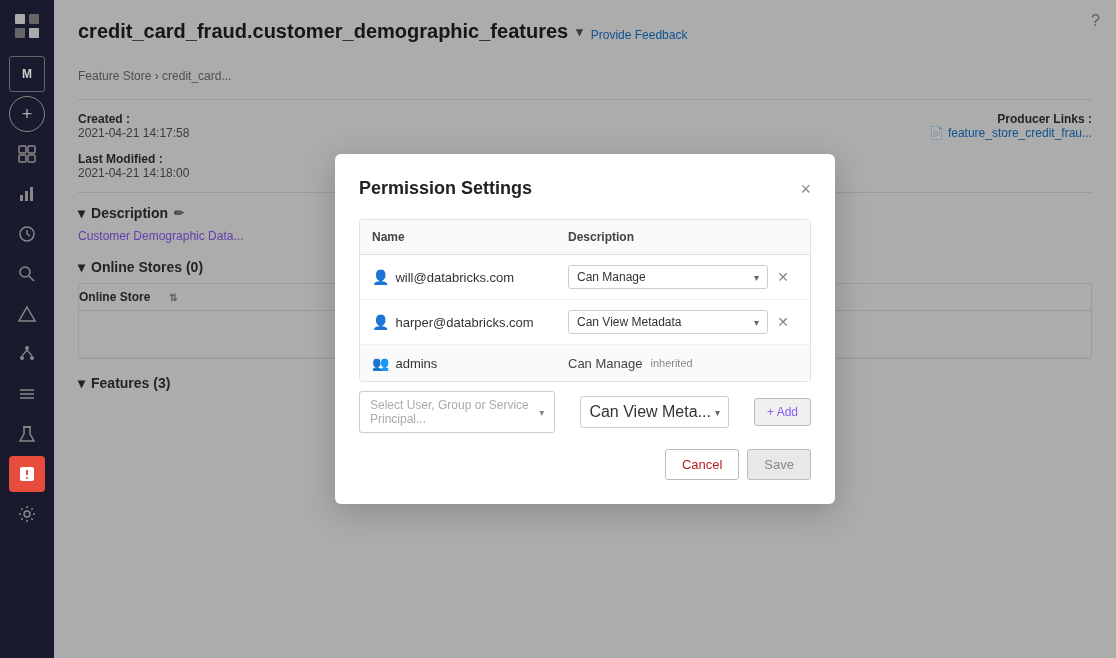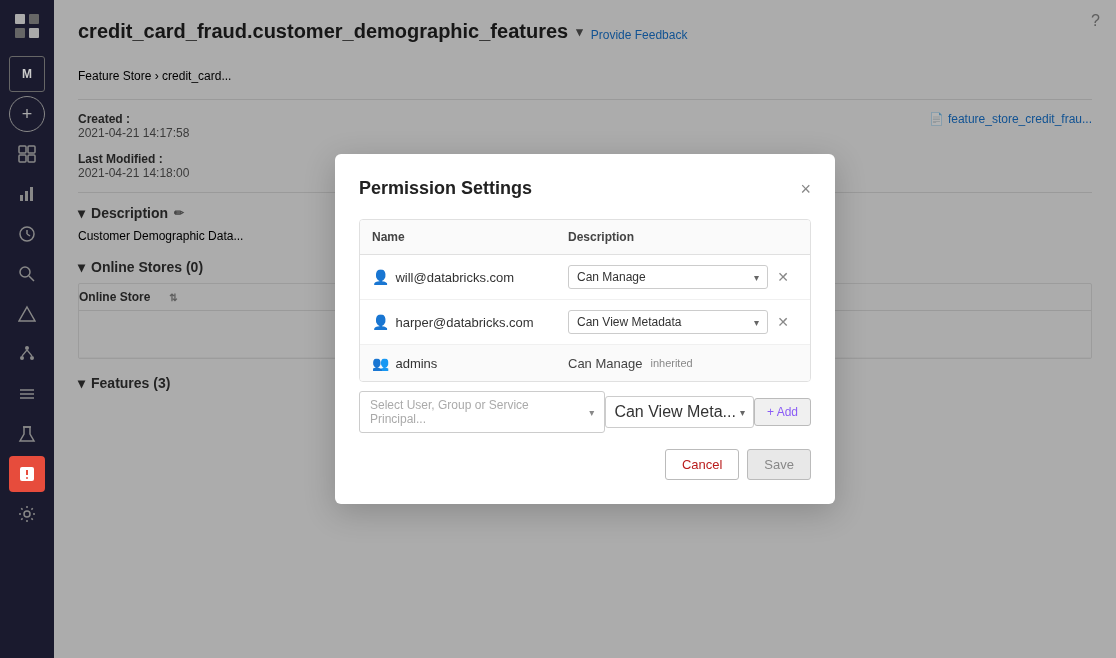--- a/index.html
+++ b/index.html
@@ -59,39 +59,39 @@
       cursor: pointer;
     }
     .feedback-link {
       font-size: 12px;
       color: #1976d2;
       text-decoration: none;
       cursor: pointer;
     }
     .breadcrumb {
       font-size: 12px;
-      color: #000000;
+      color: #737373;
       margin-bottom: 16px;
     }
     .breadcrumb span { cursor: pointer; }
 
     hr { border: none; border-top: 1px solid #ddd; margin: 12px 0; }
 
     .section-header {
       font-size: 14px;
       font-weight: 600;
       display: flex;
       align-items: center;
       gap: 6px;
       margin-bottom: 8px;
       cursor: pointer;
     }
     .section-header .edit-icon { font-size: 12px; color: #666; }
 
-    .description-text { font-size: 12px; color: #000000; margin-bottom: 16px; }
+    .description-text { font-size: 12px; color: #8b5cf6; margin-bottom: 16px; }
 
     .online-stores-section { margin-bottom: 16px; }
     .table-header {
       display: grid;
       grid-template-columns: 1fr 1fr 1fr;
       border-bottom: 1px solid #ddd;
       padding: 6px 0;
     }
     .table-header-cell {
       font-size: 12px;
@@ -228,21 +228,21 @@
       border: none;
       cursor: pointer;
       color: #888;
       font-size: 14px;
       padding: 2px 4px;
     }
 
     
     .add-row {
       display: flex;
-      gap: 0;
+      gap: 25px;
       align-items: center;
       margin-bottom: 16px;
     }
     .user-select-input {
       flex: 1;
       display: flex;
       align-items: center;
       border: 1px solid #ccc;
       border-radius: 3px;
       padding: 6px 10px;
@@ -408,20 +408,21 @@
   </div>
 
   <hr>
 
   <div style="display:grid;grid-template-columns:1fr 1fr;margin-bottom:12px;">
     <div>
       <div style="font-size:12px;font-weight:600;">Created :</div>
       <div style="font-size:12px;color:#555;">2021-04-21 14:17:58</div>
     </div>
     <div style="text-align:right;">
+      <div style="font-size:12px;font-weight:600;">Producer Links :</div>
       <div style="font-size:12px;">
         <span style="color:#888;">📄 </span>
         <a style="color:#1976d2;font-size:12px;cursor:pointer;">feature_store_credit_frau...</a>
       </div>
     </div>
   </div>
   <div style="margin-bottom:12px;">
     <div style="font-size:12px;font-weight:600;">Last Modified :</div>
     <div style="font-size:12px;color:#555;">2021-04-21 14:18:00</div>
   </div>

